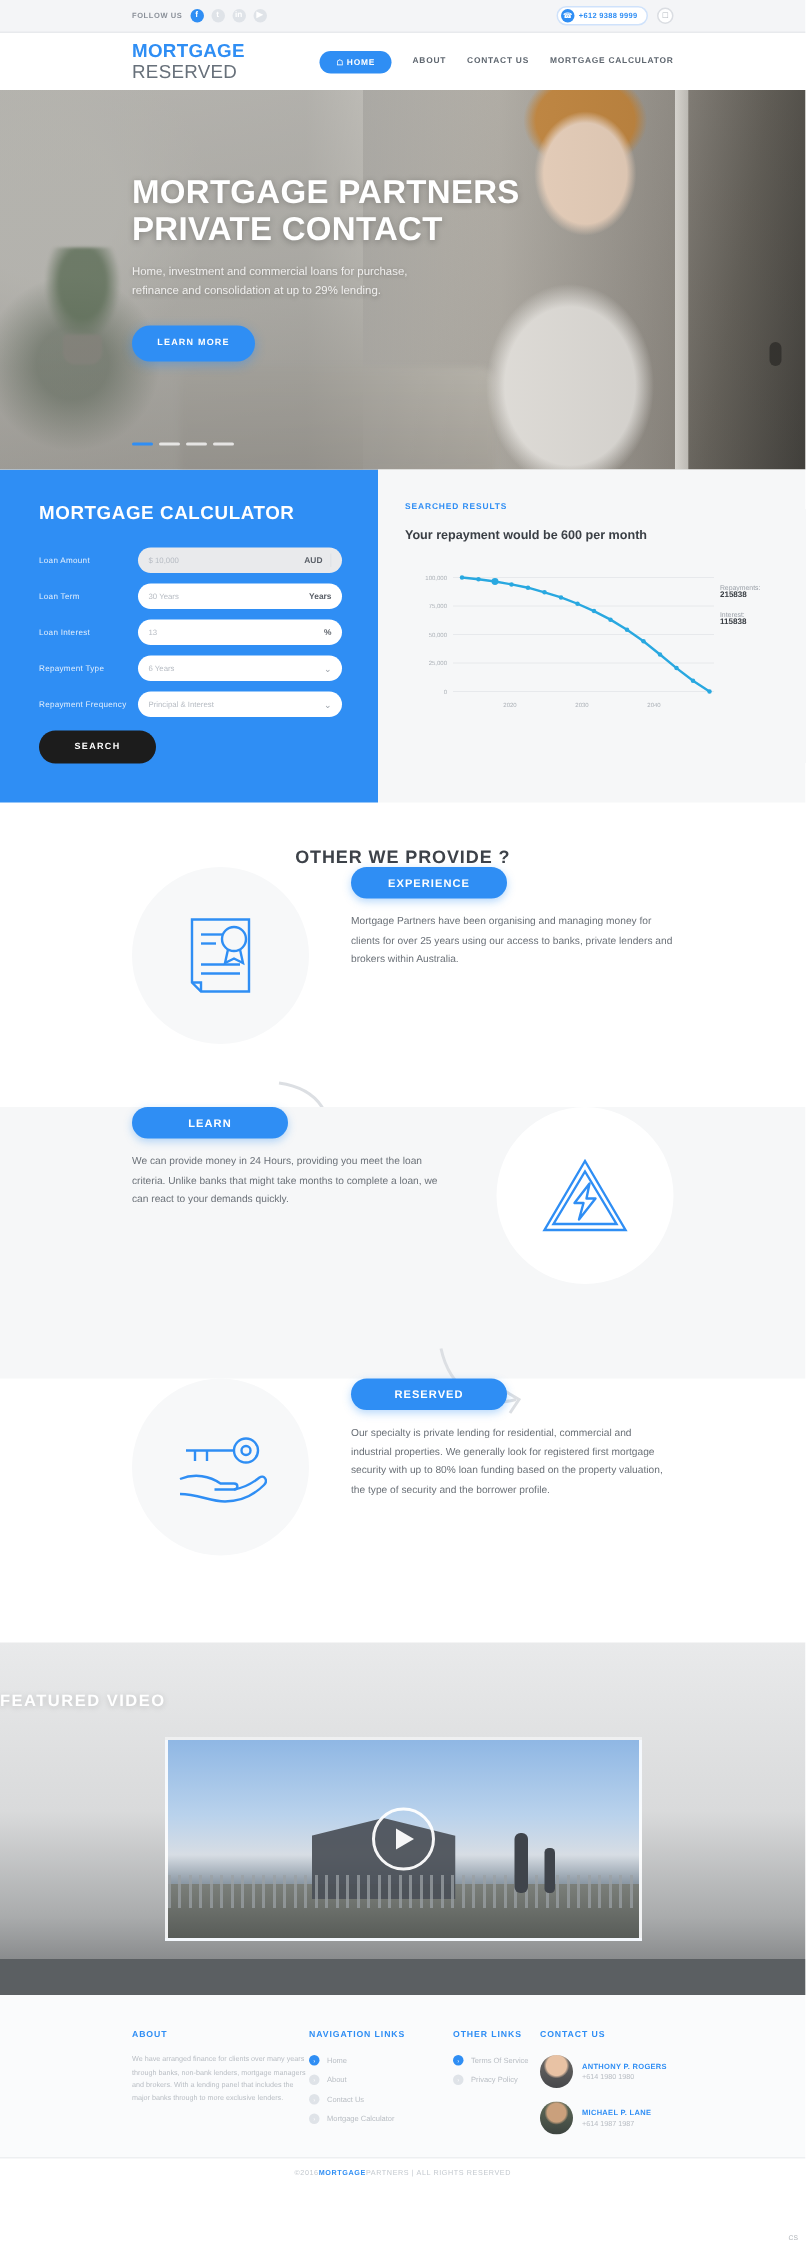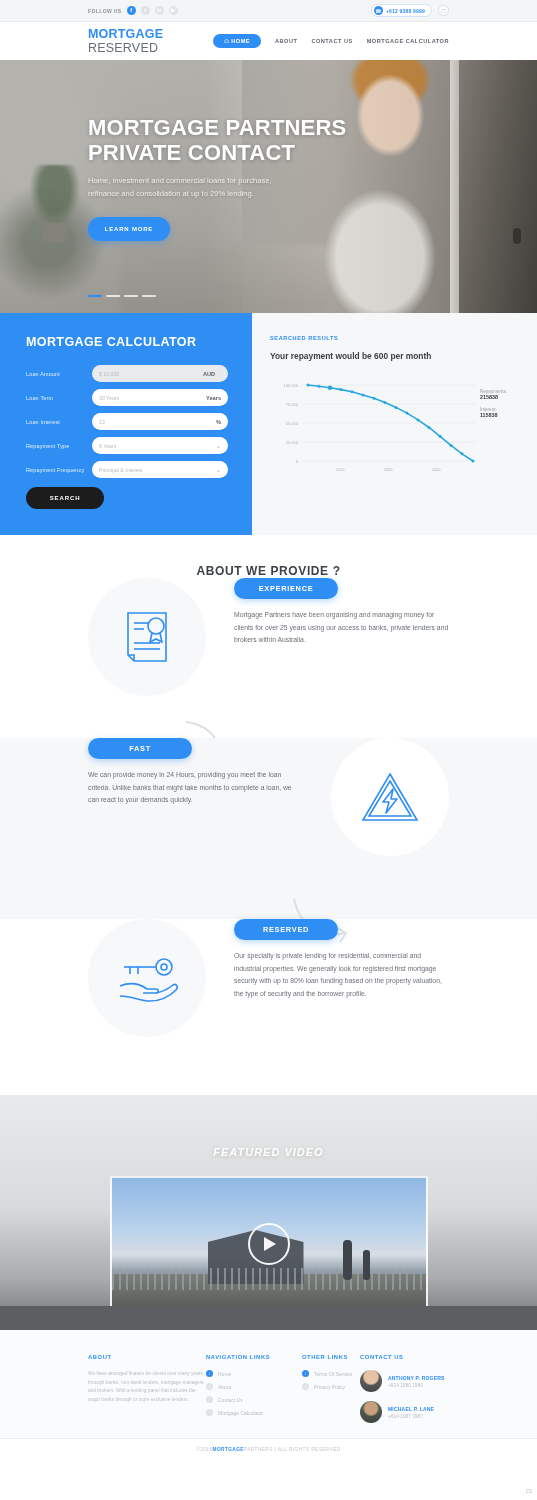--- a/index.html
+++ b/index.html
@@ -236,24 +236,23 @@
   }
   .fbody { margin-top: 10px; font-size: 6.8px; line-height: 12.5px; color: #6b7178; }
   .arrow-svg { position: absolute; }
 
   
   .video-sec {
     height: 235px; position: relative; overflow: hidden;
     background: linear-gradient(180deg,#e9eaeb 0%,#d9dadb 48%,#a9abac 78%,#6f7173 100%);
   }
   .video-title {
-    text-align: center; color: #fff; font-size: 11px; font-weight: bold;
-    letter-spacing: 1px; padding-top: 51px;
+    text-align: left; color: #fff; font-size: 11px; font-weight: bold;
+    letter-spacing: 1px; padding-top: 33px;
     text-shadow: 0 1px 4px rgba(0,0,0,.18);
-    font-style: italic;
   }
   .video-frame {
     margin: 18px auto 0; width: 318px; height: 136px;
     border: 2px solid rgba(255,255,255,.9);
     position: relative; overflow: hidden;
     background: linear-gradient(180deg,#8fb7e4 0%,#b9d2ec 38%,#d7dde4 58%,#8d9aa6 72%,#5d6672 100%);
   }
   .vf-house {
     position:absolute; left:96px; top:52px; width:96px; height:54px;
     background:#4a4f57; clip-path: polygon(0 22%, 50% 0, 100% 22%, 100% 100%, 0 100%);
@@ -497,21 +496,21 @@
       <div class="chart-legend">
         <div class="leg-lbl">Repayments:</div>
         <div class="leg-val">215838</div>
         <div class="leg-lbl">Interest:</div>
         <div class="leg-val">115838</div>
       </div>
     </div>
   </div>
 </div>
 
-<div class="provide-title">ABOUT WE PROVIDE ?</div>
+<div class="provide-title">OTHER WE PROVIDE ?</div>
 
 <div class="feature-row" style="height:160px;">
   <div class="circle">
     <svg width="50" height="54" viewBox="0 0 50 54" fill="none" stroke="#2f8ef4" stroke-width="1.6">
       <path d="M6 3 h38 v48 h-32 l-6 -6 z"></path>
       <path d="M6 45 h6 v6"></path>
       <line x1="12" y1="13" x2="26" y2="13"></line>
         <line x1="12" y1="19" x2="22" y2="19"></line>
       <line x1="12" y1="33" x2="38" y2="33"></line>
         <line x1="12" y1="39" x2="38" y2="39"></line>
@@ -524,21 +523,21 @@
     <div class="fbody">Mortgage Partners have been organising and managing money for clients for over 25 years using our access to banks, private lenders and brokers within Australia.</div>
   </div>
   <svg class="arrow-svg" style="left:180px;top:140px;" width="60" height="60" viewBox="0 0 60 60" fill="none" stroke="#dcdfe3" stroke-width="2">
     <path d="M6 4 C 34 8, 44 28, 36 46"></path>
     <path d="M29 40 L36 48 L44 42"></path>
   </svg>
 </div>
 
 <div class="feature-row band" style="height:181px;">
   <div class="ftext" style="padding-right:28px;">
-    <div class="pill">FAST</div>
+    <div class="pill">LEARN</div>
     <div class="fbody">We can provide money in 24 Hours, providing you meet the loan criteria. Unlike banks that might take months to complete a loan, we can react to your demands quickly.</div>
   </div>
   <div class="circle">
     <svg width="58" height="52" viewBox="0 0 58 52" fill="none" stroke="#2f8ef4" stroke-width="1.6">
       <path d="M29 3 L56 49 H2 Z"></path>
       <path d="M29 10 L50 45 H8 Z"></path>
       <path d="M32 18 L22 31 h6 l-3 11 l11 -14 h-6 z" stroke-linejoin="round"></path>
     </svg>
   </div>
   <svg class="arrow-svg" style="left:290px;top:155px;" width="62" height="58" viewBox="0 0 62 58" fill="none" stroke="#dcdfe3" stroke-width="2">

